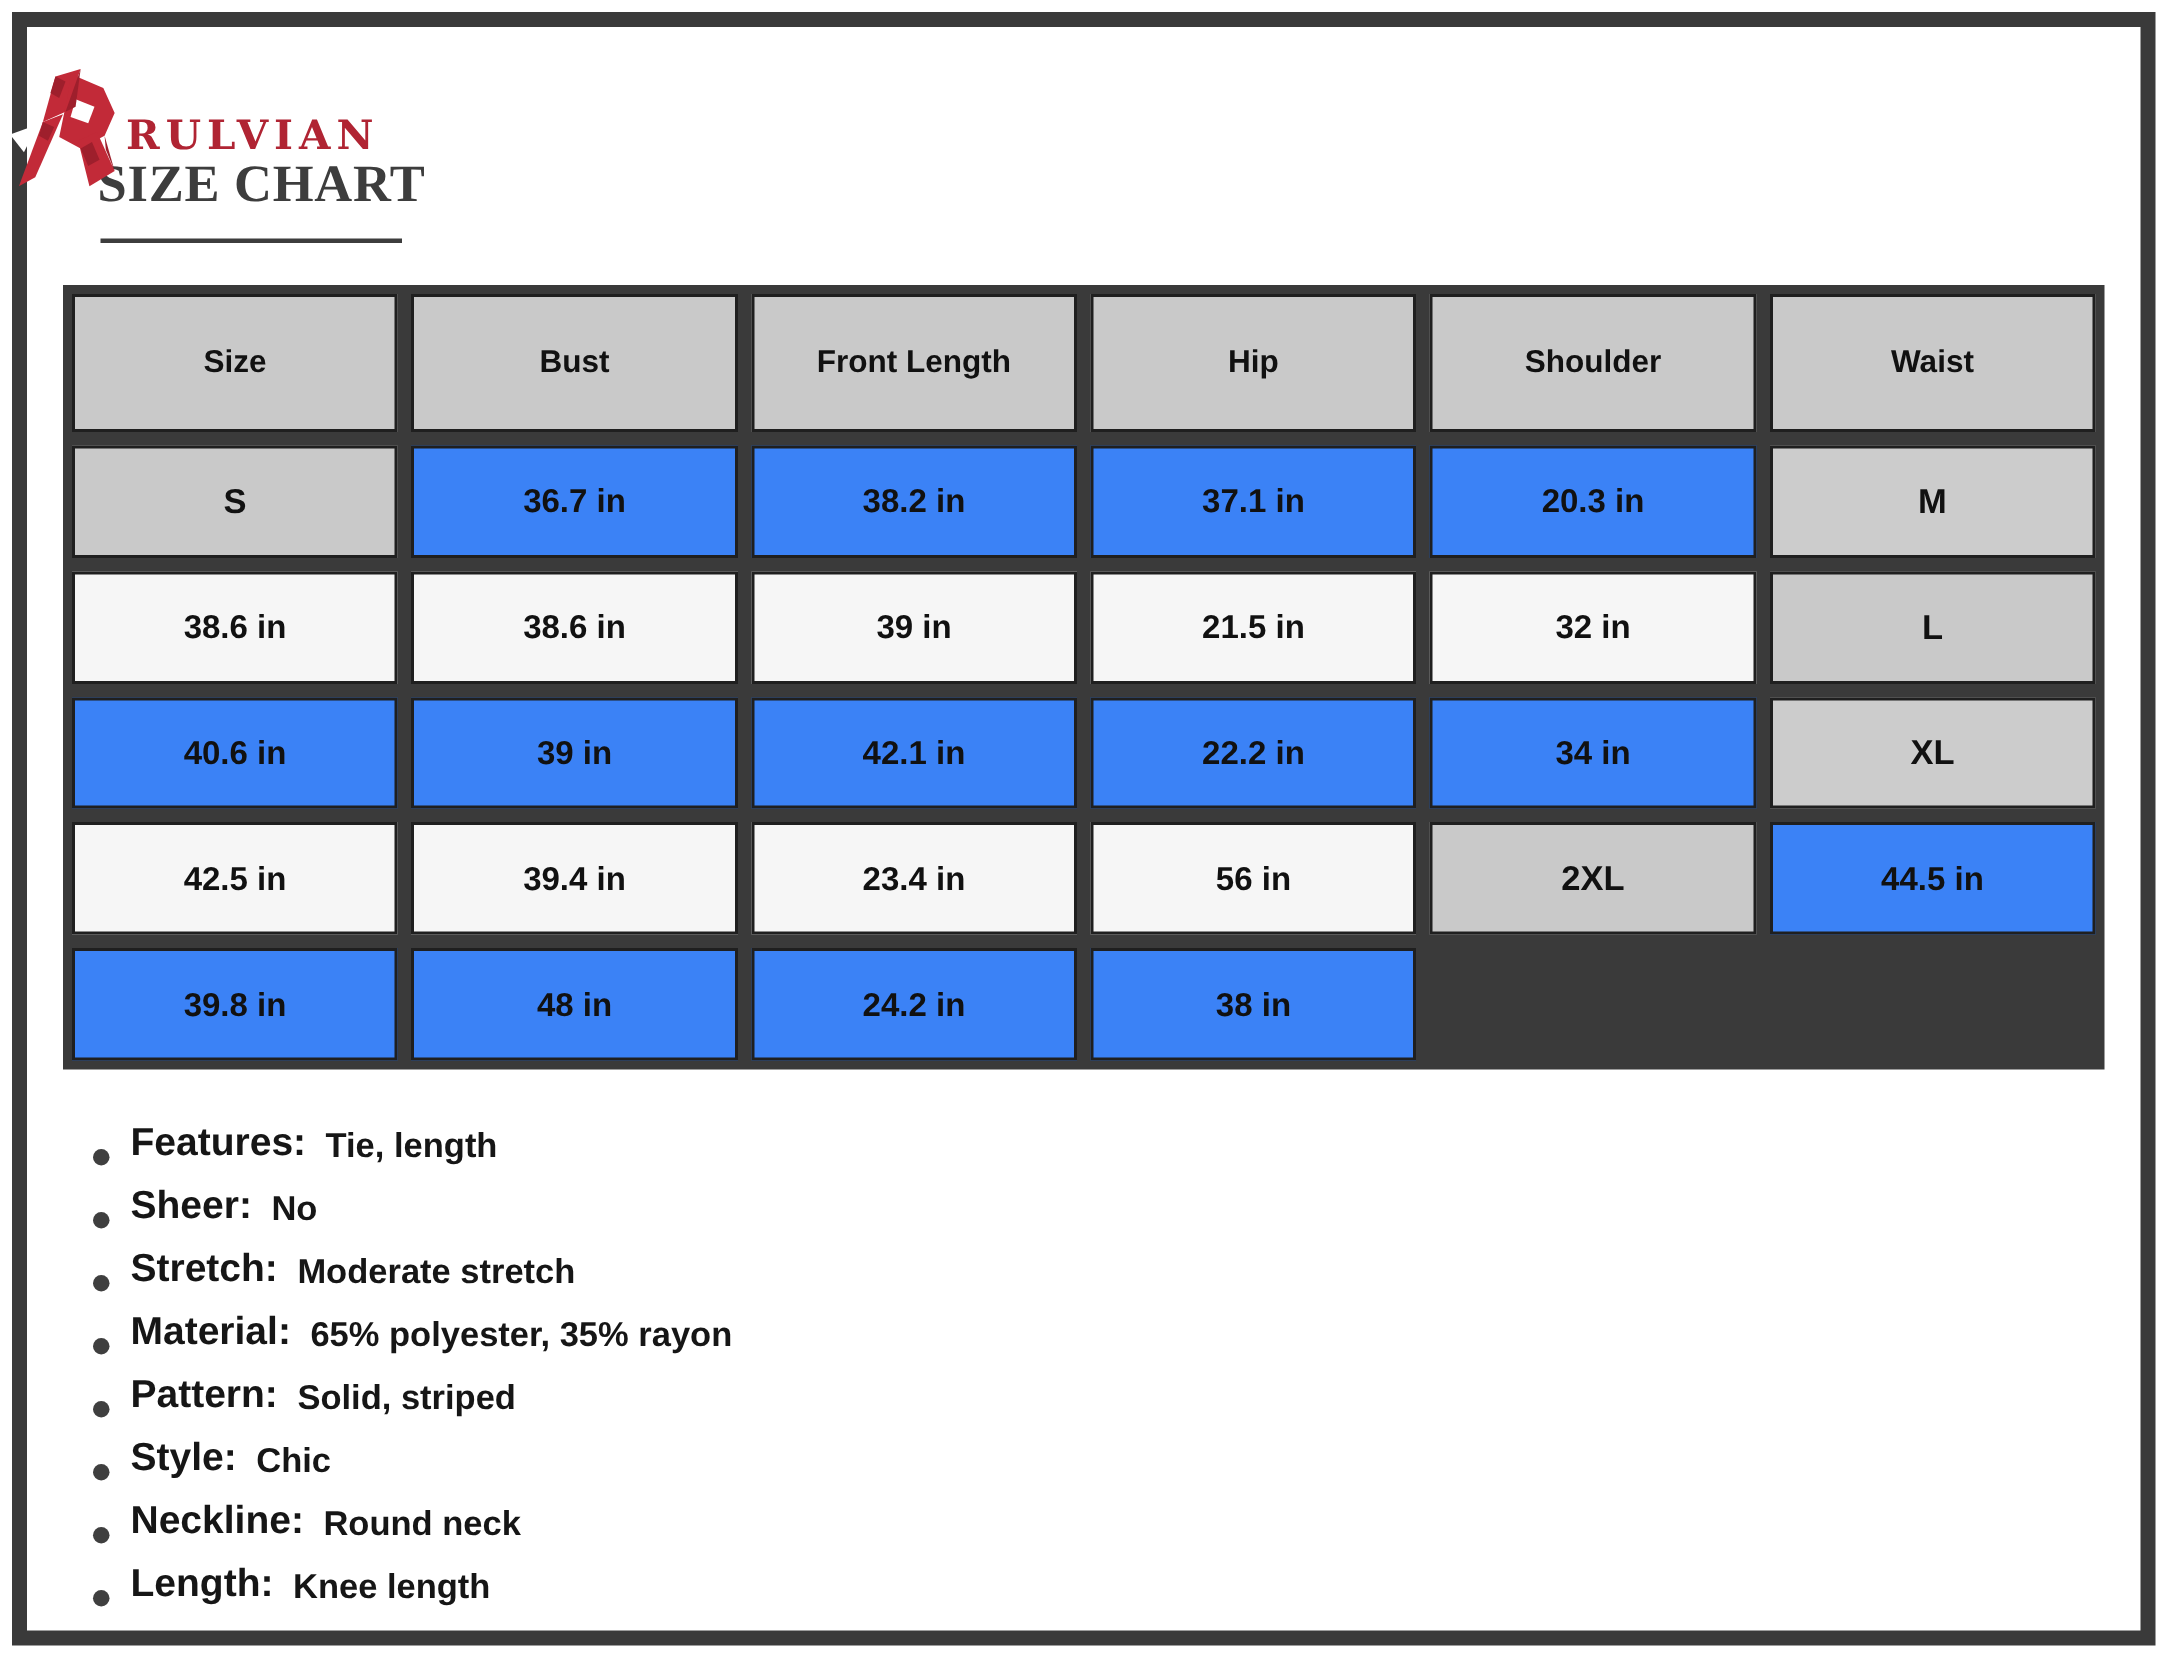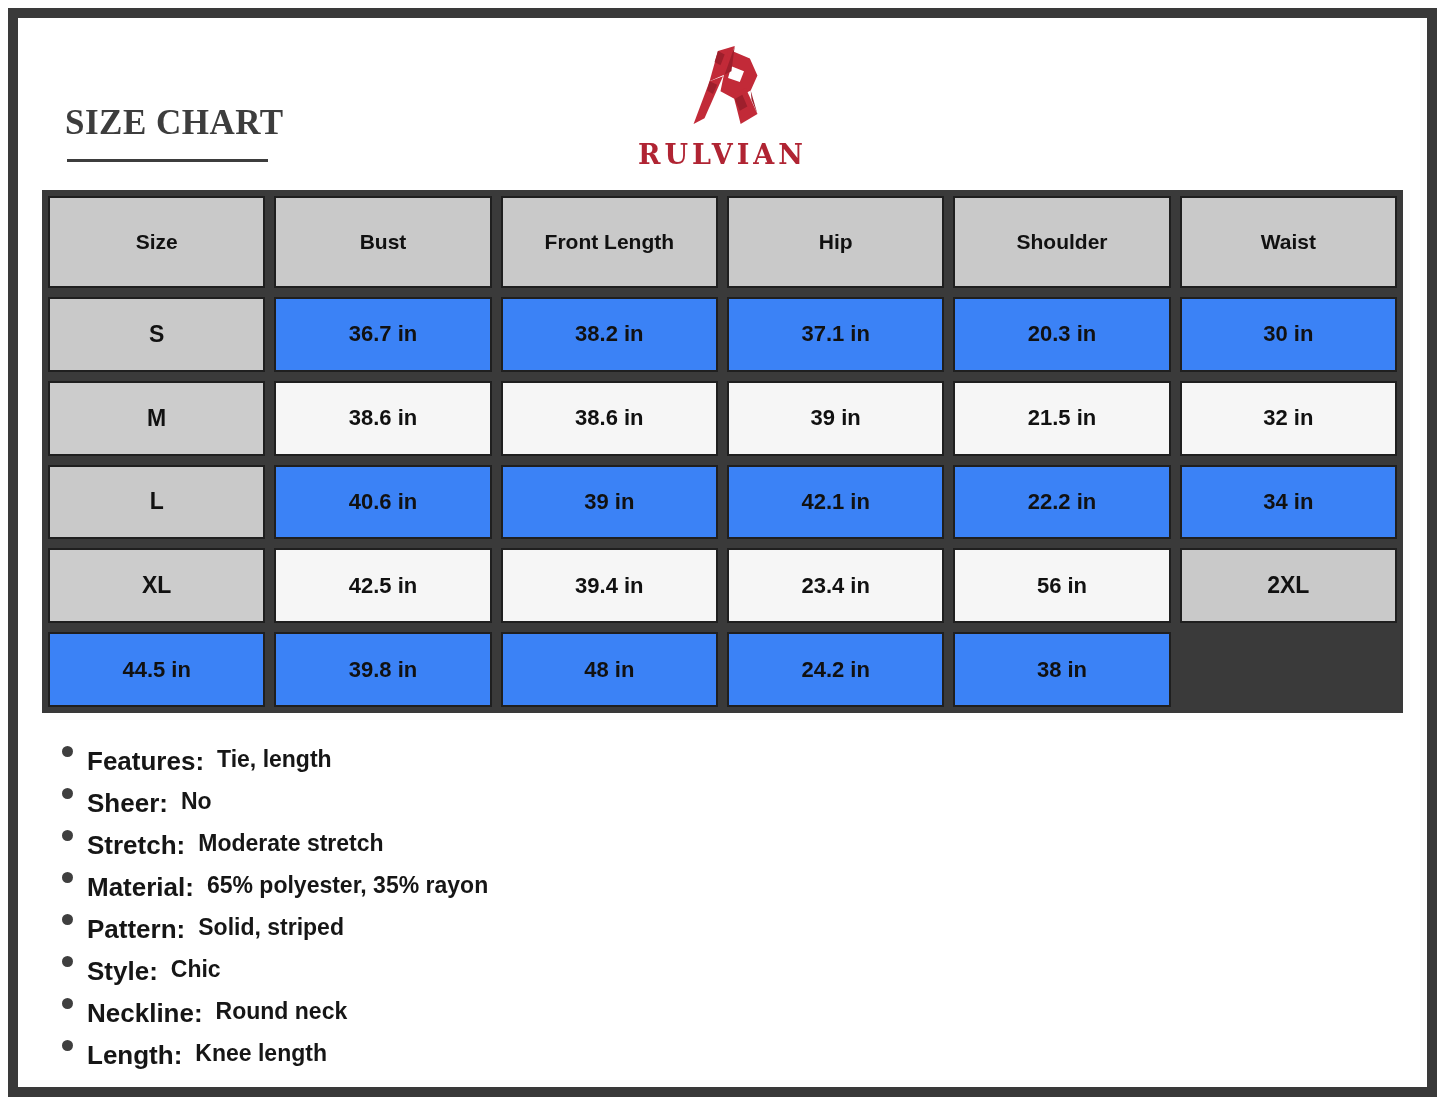--- a/index.html
+++ b/index.html
@@ -14,21 +14,21 @@
   
   .page-title{
     position:absolute;left:65px;top:103px;font-size:35px;font-weight:bold;
     color:#3d3d3d;letter-spacing:0.5px;white-space:nowrap;font-family:Liberation Serif, serif;
   }
   .title-underline{
     position:absolute;left:67px;top:159px;width:201px;height:3px;background:#3d3d3d;
   }
   .brand{
     position:absolute;left:0;top:42px;width:1445px;
-    display:flex;flex-direction:column;align-items:center;pointer-events:none;
+    display:flex;flex-direction:row;align-items:center;pointer-events:none;
   }
   .brand svg{width:84px;height:92px;display:block;}
   .brand-name{
     font-family:"DejaVu Serif", serif;font-weight:bold;font-size:27px;
     letter-spacing:4px;color:#b02433;margin-top:5px;white-space:nowrap;
   }
   
   .size-table{
     position:absolute;left:42px;top:190px;width:1361px;height:523px;
     background:#3a3a3a;display:grid;
@@ -40,21 +40,21 @@
     display:flex;align-items:center;justify-content:center;
     font-weight:bold;color:#111;border:2px solid #1f1f1f;box-sizing:border-box;
   }
   .cell.head{background:#c9c9c9;font-size:21px;}
   .cell.size{background:#c9c9c9;font-size:23px;}
   .cell.val{background:#3b82f6;font-size:22px;}
   .cell.alt{background:#f6f6f6;}
   .cell.alt-h{background:#cccccc;}
   
   .details{position:absolute;left:62px;top:746px;list-style:none;margin:0;padding:0;}
-  .detail-item{display:flex;align-items:flex-start;margin-bottom:11px;height:31px;}
+  .detail-item{display:flex;align-items:flex-end;margin-bottom:11px;height:31px;}
   .bullet{
     width:11px;height:11px;border-radius:50%;background:#3f3f3f;
     margin-right:14px;flex:none;
   }
   .detail-label{font-size:26px;font-weight:bold;color:#161616;margin-right:13px;white-space:nowrap;}
   .detail-value{font-size:23px;font-weight:bold;color:#161616;white-space:nowrap;}
 </style>
 </head>
 <body>
 
@@ -88,21 +88,20 @@
   <div class="cell head">Front Length</div>
   <div class="cell head">Hip</div>
   <div class="cell head">Shoulder</div>
   <div class="cell head">Waist</div>
 
   <div class="cell size">S</div>
   <div class="cell val">36.7 in</div>
   <div class="cell val">38.2 in</div>
   <div class="cell val">37.1 in</div>
   <div class="cell val">20.3 in</div>
-  <div class="cell val">30 in</div>
 
   <div class="cell size alt-h">M</div>
   <div class="cell val alt">38.6 in</div>
   <div class="cell val alt">38.6 in</div>
   <div class="cell val alt">39 in</div>
   <div class="cell val alt">21.5 in</div>
   <div class="cell val alt">32 in</div>
 
   <div class="cell size">L</div>
   <div class="cell val">40.6 in</div>

